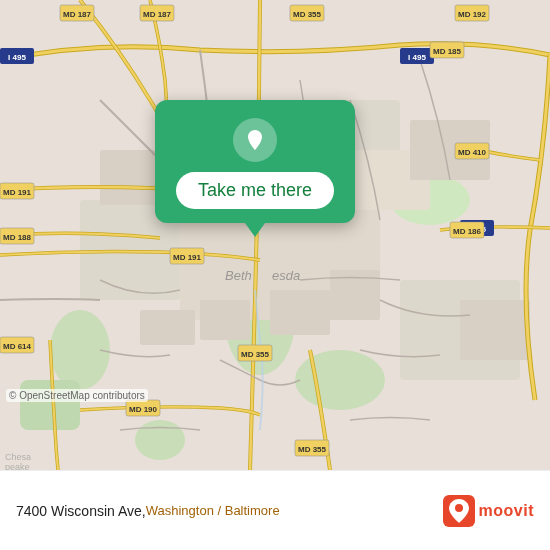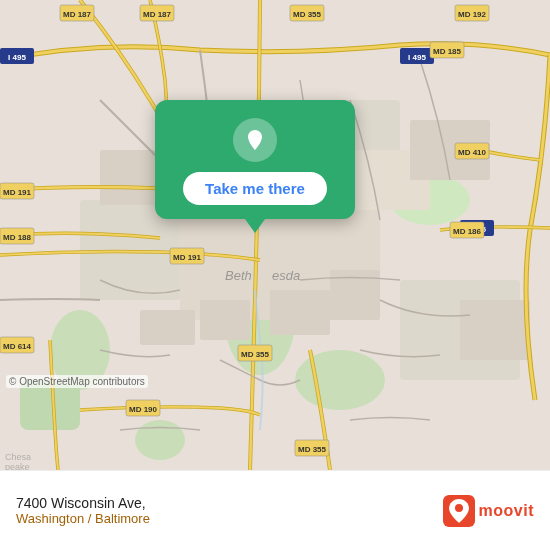--- a/index.html
+++ b/index.html
@@ -65,63 +65,63 @@
       margin-bottom: 10px;
     }
 
     #pin-icon-inner {
       width: 24px;
       height: 24px;
     }
 
     #take-me-there-btn {
       background: white;
-      color: #3b82f6;
+      color: #15803d;
       border: none;
       border-radius: 20px;
       padding: 8px 22px;
-      font-size: 15px;
-      font-weight: 700;
+      font-size: 18px;
+      font-weight: 400;
       cursor: pointer;
       white-space: nowrap;
     }
 
     
     #bottom-bar {
       width: 550px;
       height: 80px;
       background: white;
       display: flex;
       align-items: center;
       justify-content: space-between;
       padding: 0 16px;
       border-top: 1px solid #eee;
     }
 
     #bottom-left {
       display: flex;
-      flex-direction: column;
+      flex-direction: row;
     }
 
     #address-text {
       font-size: 14px;
       font-weight: 500;
       color: #222;
     }
 
     #city-text {
       font-size: 13px;
       color: #a16207;
     }
 
     #attribution-text {
       font-size: 10px;
       color: #666;
       position: absolute;
-      bottom: 82px;
+      bottom: 68px;
       left: 6px;
       background: rgba(255,255,255,0.7);
       padding: 1px 3px;
       border-radius: 3px;
     }
 
     
     #moovit-logo {
       display: flex;
       align-items: center;

